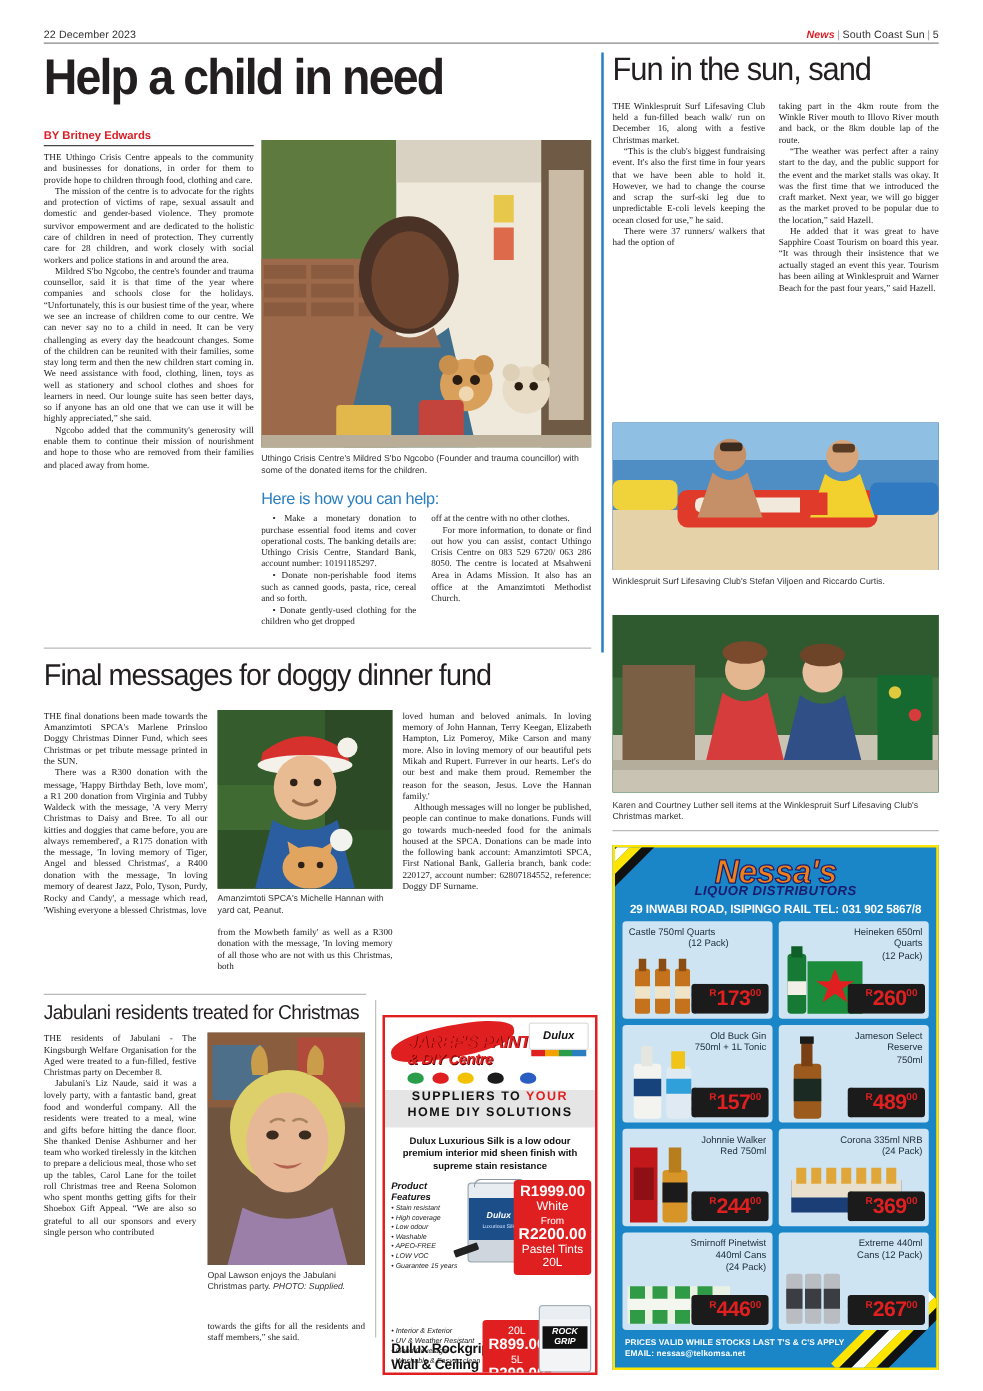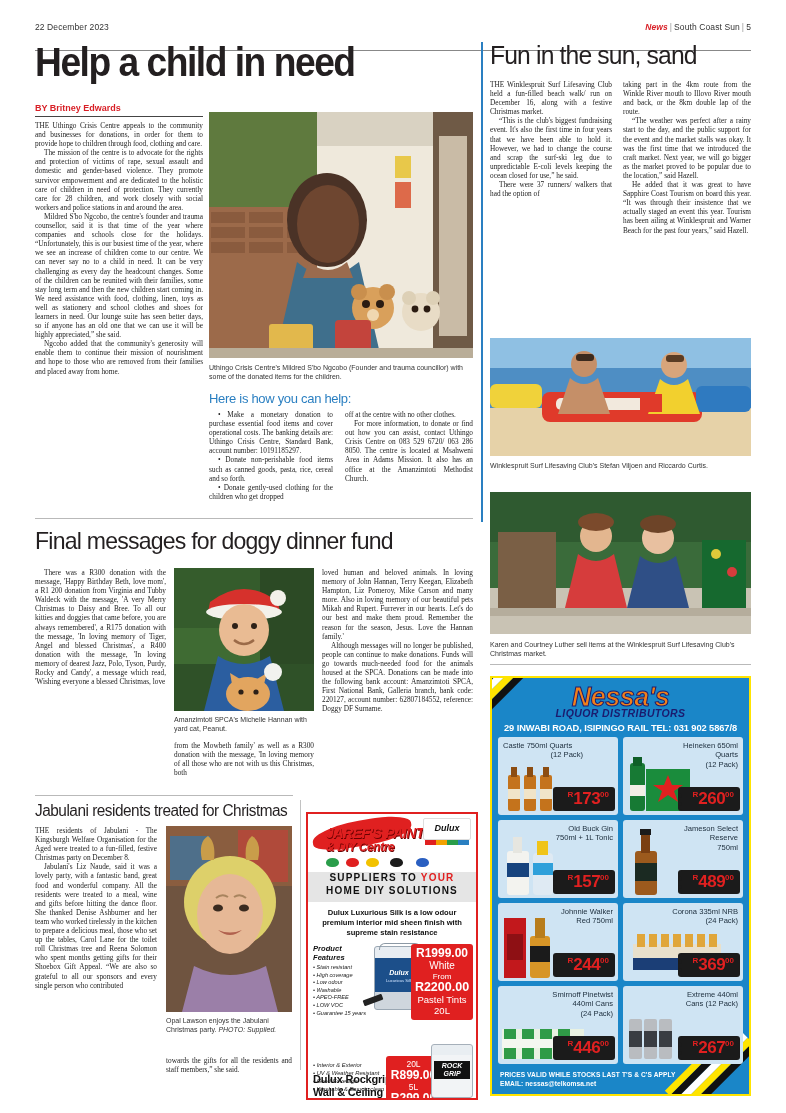--- a/index.html
+++ b/index.html
@@ -10,21 +10,21 @@
     color:#1a1a1a;
     overflow:hidden;
     position:relative;
   }
   .page{position:relative;width:786px;height:1113px;padding:0;box-sizing:border-box;}
 
   
   .masthead{
     position:absolute;left:35px;top:22px;width:716px;
     display:flex;justify-content:space-between;align-items:flex-end;
-    border-bottom:1.5px solid #888;padding-bottom:18px;
+    border-bottom:1.5px solid #888;padding-bottom:2px;
     font-family:"Liberation Sans", sans-serif;
     font-size:8.5px;color:#333;letter-spacing:.1px;
   }
   .masthead .right{font-size:8.5px;}
   .masthead .news{color:#d81f26;font-weight:bold;font-style:italic;}
   .masthead .sep{color:#999;margin:0 2px;}
 
   
   .body-col{font-size:7.3px;line-height:9.1px;text-align:justify;color:#1c1c1c;}
   .body-col p{margin:0;text-indent:9px;}
@@ -358,20 +358,21 @@
       <rect x="0" y="116" width="261" height="8" fill="#b5ad9c"></rect>
     </svg>
   </div>
   <div class="a2-cap2 caption">Karen and Courtney Luther sell items at the Winklespruit Surf Lifesaving Club's Christmas market.</div>
   <div class="hr-sun"></div>
 
   <div class="hr-a3"></div>
   <div class="hl-doggy">Final messages for doggy dinner fund</div>
 
   <div class="a3-c1 body-col">
+    <p class="first">THE final donations been made towards the Amanzimtoti SPCA's Marlene Prinsloo Doggy Christmas Dinner Fund, which sees Christmas or pet tribute message printed in the SUN.</p>
     <p>There was a R300 donation with the message, 'Happy Birthday Beth, love mom', a R1 200 donation from Virginia and Tubby Waldeck with the message, 'A very Merry Christmas to Daisy and Bree. To all our kitties and doggies that came before, you are always remembered', a R175 donation with the message, 'In loving memory of Tiger, Angel and blessed Christmas', a R400 donation with the message, 'In loving memory of dearest Jazz, Polo, Tyson, Purdy, Rocky and Candy', a message which read, 'Wishing everyone a blessed Christmas, love</p>
   </div>
 
   <div class="a3-photo">
     <svg width="140" height="143" viewBox="0 0 140 143" preserveAspectRatio="none">
       <rect width="140" height="143" fill="#3f6b33"></rect>
       <rect x="0" y="0" width="140" height="60" fill="#355c2c"></rect>
       <rect x="86" y="0" width="54" height="143" fill="#2c4a25"></rect>
       <rect x="0" y="96" width="140" height="47" fill="#2f5128"></rect>
 

